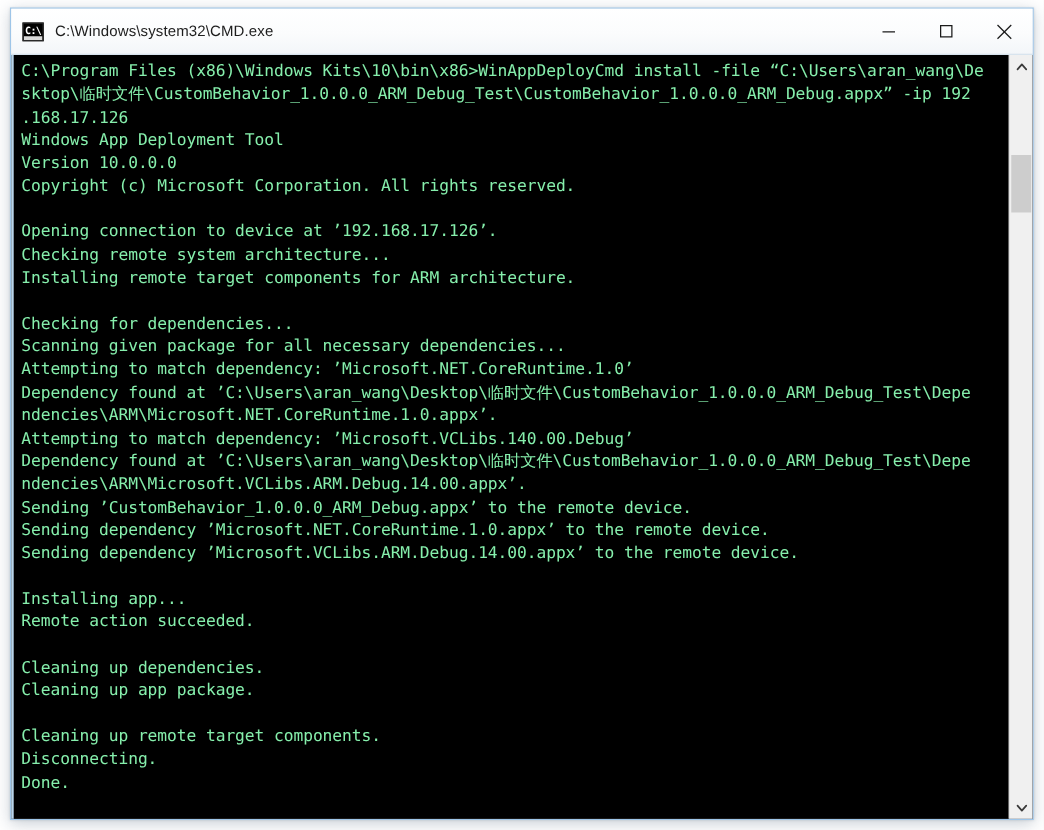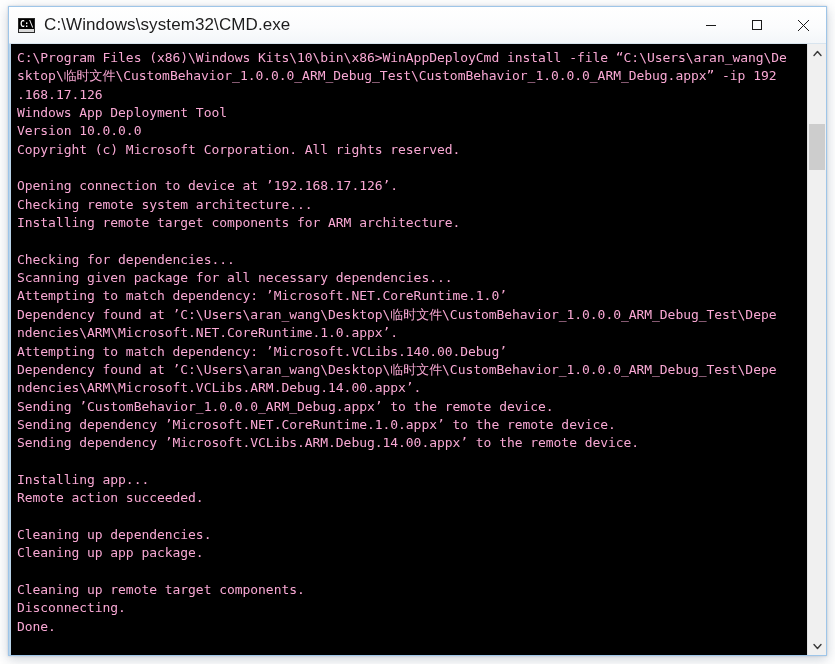--- a/index.html
+++ b/index.html
@@ -71,21 +71,21 @@
     font-weight: bold;
   }
   #app-icon .bar {
     position: absolute;
     left: 0; right: 0; bottom: 0;
     height: 3px;
     background: #ffffff;
     opacity: 0.85;
   }
   #title-text {
-    font-size: 17px;
+    font-size: 12px;
     color: #1d1d1d;
     font-family: "Liberation Sans", sans-serif;
     white-space: nowrap;
     letter-spacing: 0.1px;
   }
   #window-controls {
     position: absolute;
     right: 0;
     top: 0;
     height: 36px;
@@ -118,21 +118,21 @@
     top: 0;
     right: 19px;
     bottom: 0;
     background: #000000;
     overflow: hidden;
     padding-top: 5px;
   }
   #console-text {
     margin: 0;
     padding: 0 16px 0 6px;
-    color: #f9a8d4;
+    color: #86efac;
     font-family: "DejaVu Sans Mono", "Liberation Mono", monospace;
     font-size: 13px;
     line-height: 18.35px;
     white-space: pre;
     letter-spacing: -0.05px;
   }
 
   
   #scrollbar {
     position: absolute;

